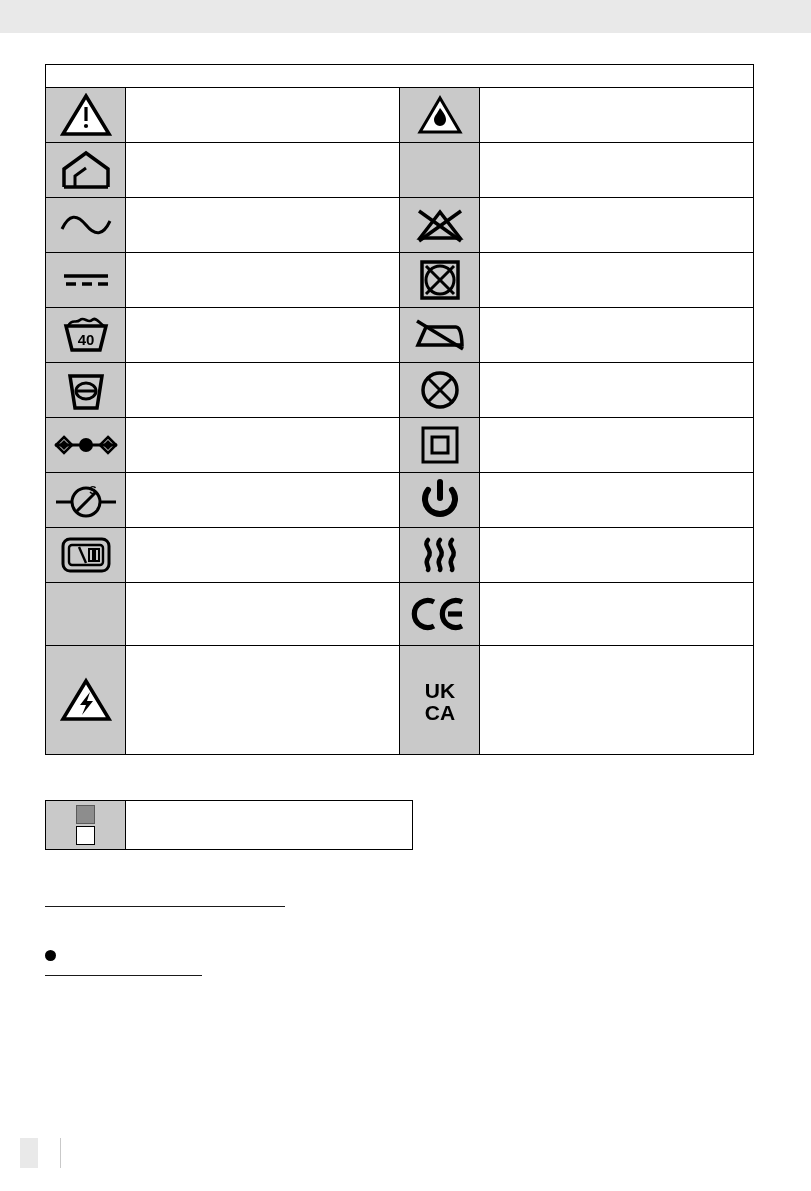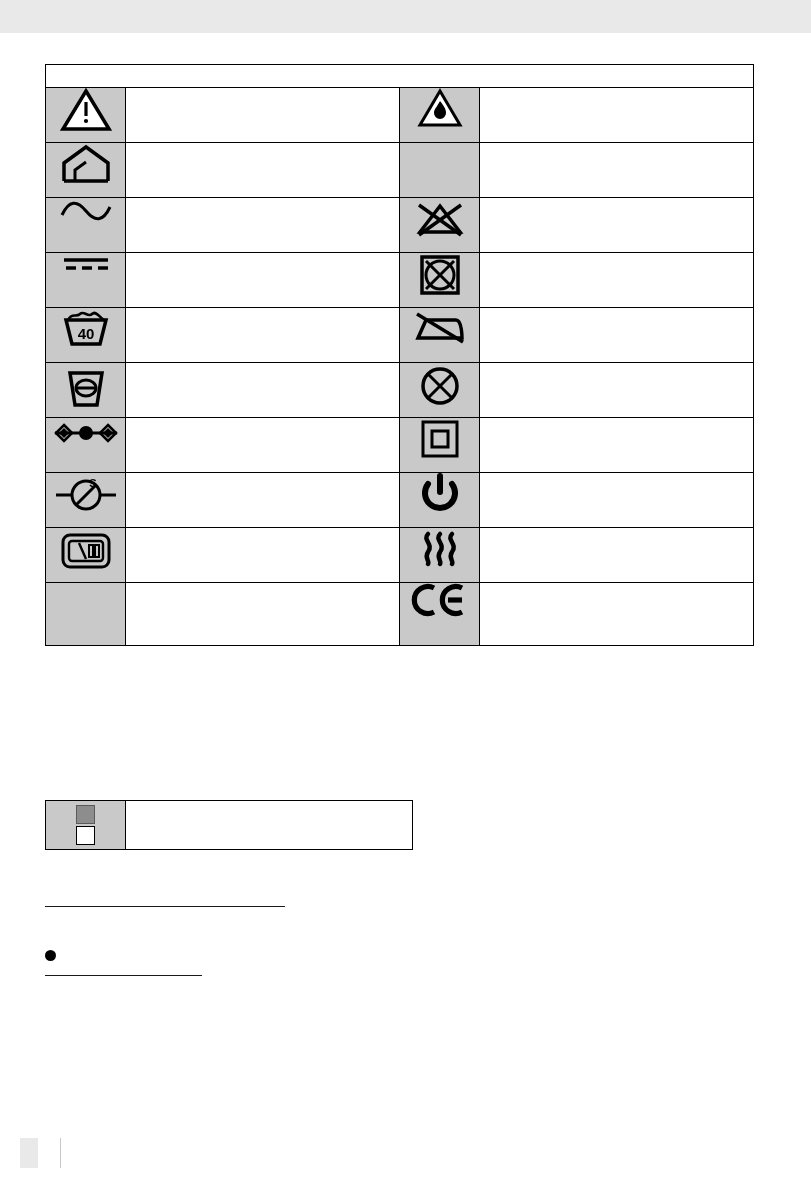--- a/index.html
+++ b/index.html
@@ -47,20 +47,21 @@
   .header-row td {
     height: 22px;
     background: #ffffff;
   }
   .icon-cell {
     height: 54px;
     text-align: center;
   }
   .icon-wrap {
     display: flex;
+    align-items: center;
     justify-content: center;
     height: 100%;
     width: 100%;
   }
   .txt {
     font-size: 8.5px;
     line-height: 1.25;
     color: #111111;
     padding: 3px 6px;
   }
@@ -418,20 +419,44 @@
           <path d="M52 5 A13.5 13.5 0 1 0 52 29" fill="none" stroke="#000" stroke-width="5.2"></path>
           <line x1="38" y1="17" x2="52" y2="17" stroke="#000" stroke-width="5.2"></line>
         </svg>
       </div>
     </td>
     <td class="col-text">
       <div class="txt"></div>
     </td>
   </tr>
 
+  <tr>
+    <td class="col-icon icon-cell" style="height:108px">
+      <div class="icon-wrap">
+        <svg width="54" height="46" viewBox="0 0 54 46">
+          <polygon points="27,4 50,42 4,42" fill="#ffffff" stroke="#000" stroke-width="3.5"></polygon>
+          <path d="M31 15 L21 28 L27 28 L23 38 L34 24 L28 24 Z" fill="#000"></path>
+        </svg>
+      </div>
+    </td>
+    <td class="col-text">
+      <div class="txt"></div>
+    </td>
+    <td class="col-icon icon-cell">
+      <div class="icon-wrap">
+        <svg width="56" height="52" viewBox="0 0 56 52">
+          <text x="28" y="24" font-family="Liberation Sans, sans-serif" font-size="21" font-weight="bold" text-anchor="middle" fill="#000">UK</text>
+          <text x="28" y="46" font-family="Liberation Sans, sans-serif" font-size="21" font-weight="bold" text-anchor="middle" fill="#000">CA</text>
+        </svg>
+      </div>
+    </td>
+    <td class="col-text">
+      <div class="txt"></div>
+    </td>
+  </tr>
 </tbody>
   </table>
 
 <table class="legend-table" style="top:800px; width:367px;">
   <colgroup>
       <col class="col-icon">
       <col style="width:287px">
     </colgroup>
   <tbody>
       <tr>

